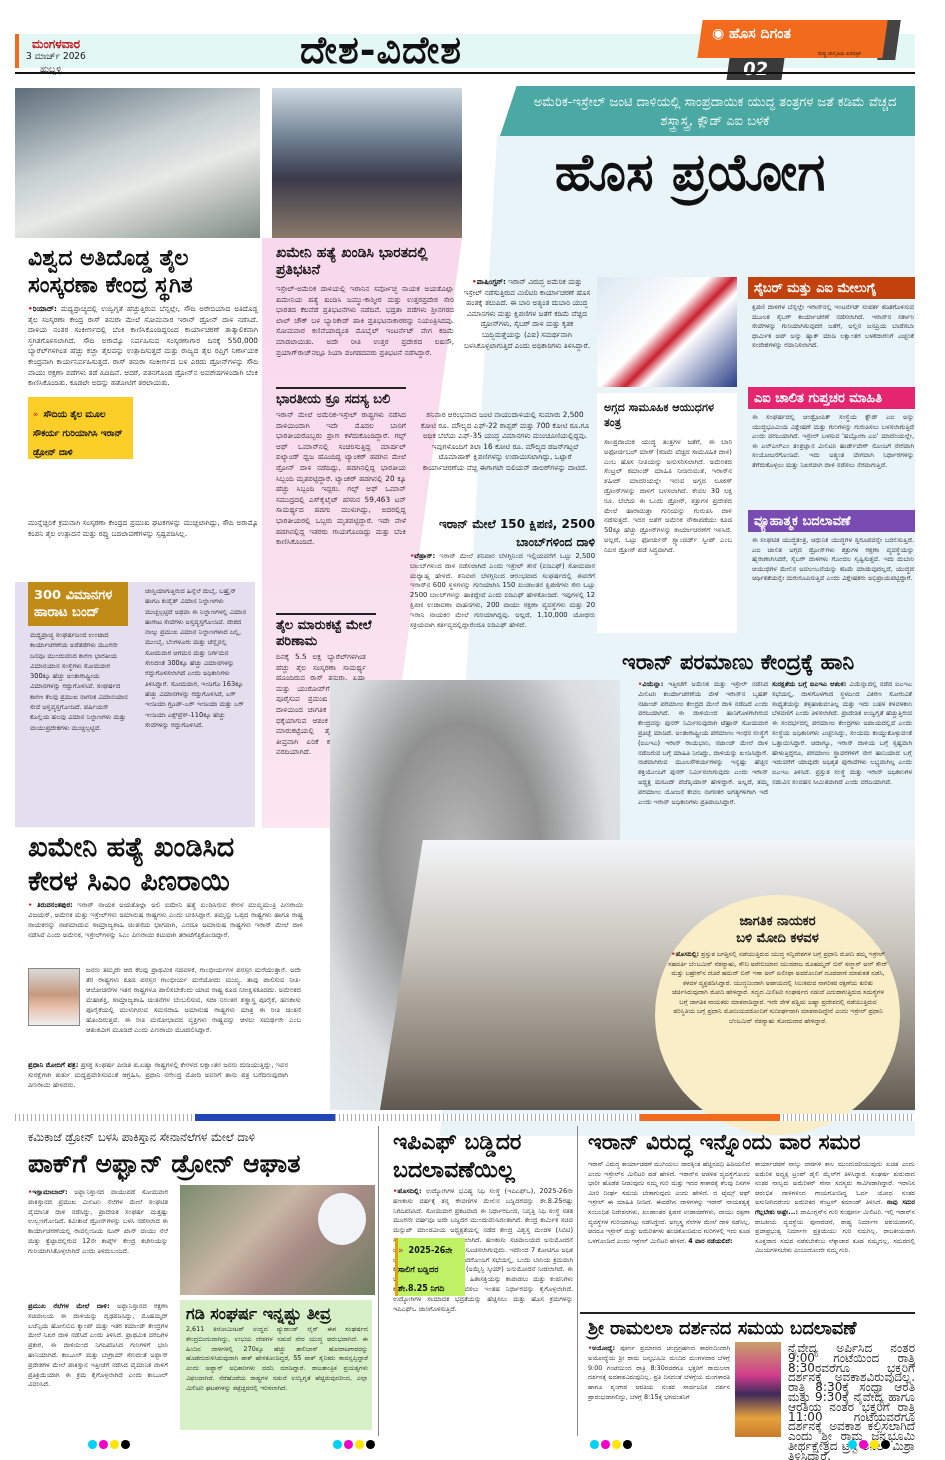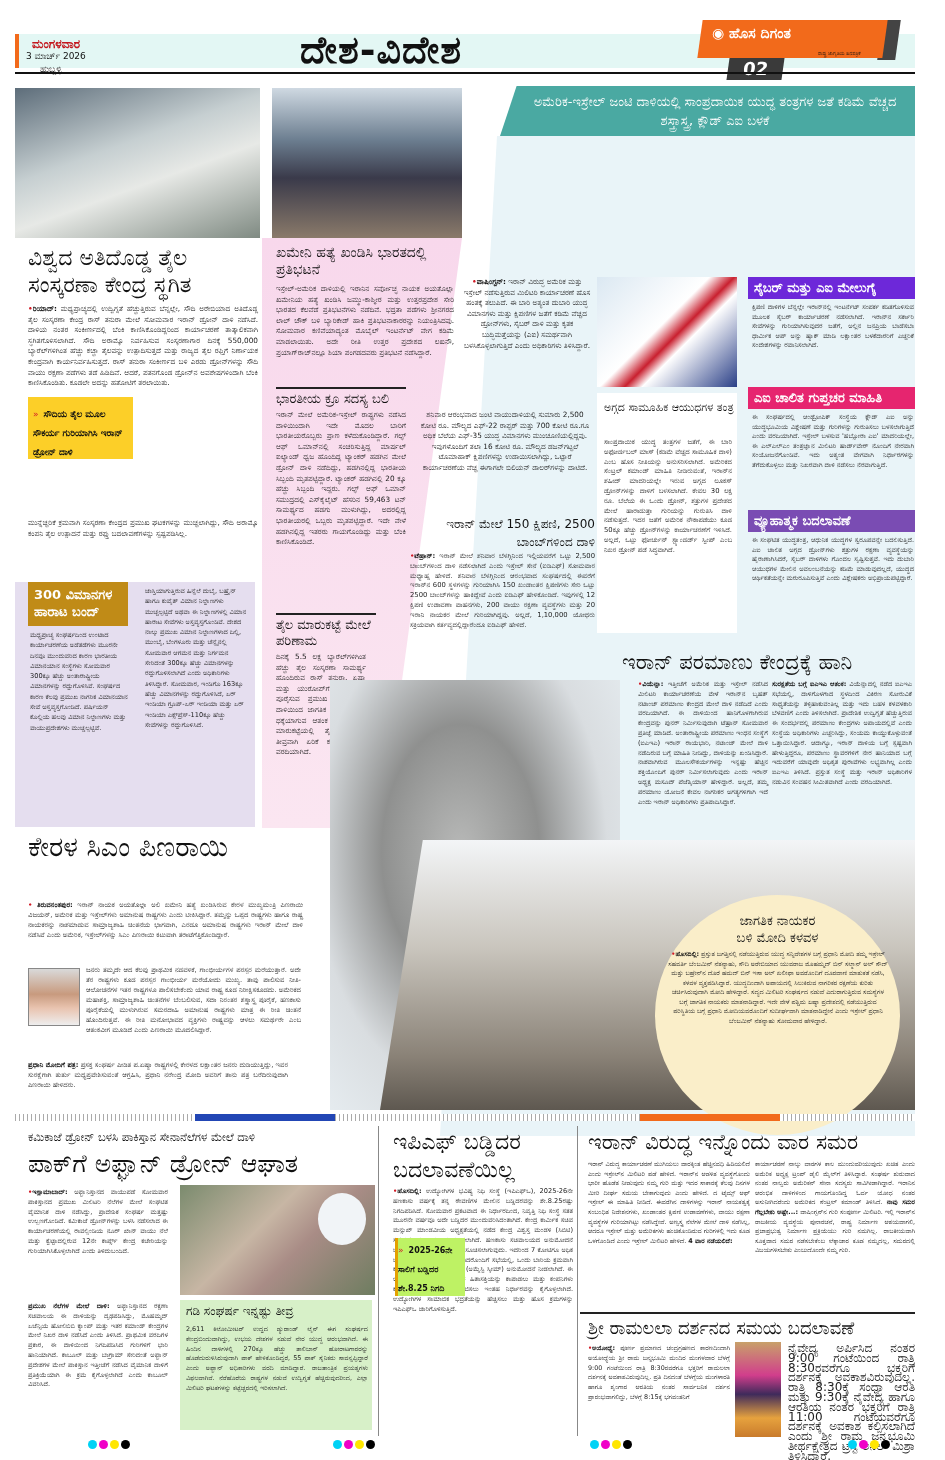--- a/index.html
+++ b/index.html
@@ -16,21 +16,21 @@
 .logo-text{left:712px;top:25px;font-size:14px;font-weight:700;color:#fff}
 .logo-sub{left:818px;top:50px;font-size:5px;color:#111}
 .pgnum{left:728px;top:58px;width:55px;height:22px;background:#3a3a3a;color:#fff;font-size:18px;font-weight:bold;text-align:center;line-height:22px;transform:skewX(-8deg)}
 .logo-shadow{left:880px;top:20px;width:18px;height:40px;background:#444;transform:skewX(-8deg)}
 .img-refinery{left:15px;top:88px;width:245px;height:150px;background:linear-gradient(160deg,#5d6d7a 0%,#c6cfd1 40%,#e7e9e6 60%,#7f8a82 100%)}
 .img-protest{left:272px;top:88px;width:190px;height:150px;background:linear-gradient(180deg,#cfd9e2 0%,#6b7d8f 35%,#3a3a4a 60%,#8a7a6a 100%)}
 .teal-banner{left:500px;top:86px;width:415px;height:50px;background:#4aa9a2;clip-path:polygon(4% 0,100% 0,100% 100%,0 100%)}
 .teal-text{left:520px;top:92px;width:390px;font-size:13px;color:#fff;text-align:center;line-height:19px}
 .lightblue{left:440px;top:136px;width:475px;height:1000px;background:#e9f4f8;clip-path:polygon(12% 0,100% 0,100% 100%,0 100%)}
 .big-head{left:470px;top:142px;width:440px;font-size:52px;font-weight:900;text-align:center;line-height:60px}
-.h-left{font-weight:400;line-height:1.15}
+.h-left{font-weight:700;line-height:1.15}
 .body{font-size:7.3px;line-height:10.6px;text-align:justify;color:#222}
 .body b{color:#111}
 .dot{color:#d21d28;font-weight:bold}
 .pinkzone{left:262px;top:238px;width:200px;height:590px;background:linear-gradient(180deg,#f8d8ec 0%,#fbe6f1 100%);clip-path:polygon(0 0,100% 0,60% 100%,0 100%)}
 .pink-rule{height:2px;background:#222}
 .yellowbox{background:#fccf28}
 .purplebox{left:15px;top:582px;width:240px;height:245px;background:#e5deef}
 .goldhead{left:28px;top:582px;width:100px;height:44px;background:#c08b17;color:#fff;font-size:13px;font-weight:900;padding:4px 6px;line-height:17px}
 .flag{left:597px;top:277px;width:140px;height:110px;background:linear-gradient(135deg,#dbe8f2 0%,#fff 45%,#c9202f 55%,#fff 62%,#2a3f87 100%)}
 .whitebox{left:597px;top:393px;width:140px;height:240px;background:#fff}
@@ -66,20 +66,21 @@
 <div class="abs pgnum">02</div>
 <div class="abs hdr-rule"></div>
 
 <div class="abs img-refinery"></div>
 <div class="abs img-protest"></div>
 
 <div class="abs lightblue"></div>
 <div class="abs teal-banner"></div>
 <div class="abs teal-text">ಅಮೆರಿಕ-ಇಸ್ರೇಲ್ ಜಂಟಿ ದಾಳಿಯಲ್ಲಿ ಸಾಂಪ್ರದಾಯಿಕ ಯುದ್ಧ ತಂತ್ರಗಳ ಜತೆ ಕಡಿಮೆ ವೆಚ್ಚದ ಶಸ್ತ್ರಾಸ್ತ್ರ, ಕ್ಲೌಡ್ ಎಐ ಬಳಕೆ</div>
 <div class="abs big-head">
+  <div>ಹೊಸ ಪ್ರಯೋಗ</div>
 </div>
 
 <div class="abs pinkzone"></div>
 
 <div class="abs h-left" style="left:28px;top:244px;width:235px;font-size:22px;line-height:27px">ವಿಶ್ವದ ಅತಿದೊಡ್ಡ ತೈಲ ಸಂಸ್ಕರಣಾ ಕೇಂದ್ರ ಸ್ಥಗಿತ</div>
 <div class="abs body" style="left:28px;top:304px;width:230px"><span class="dot">•</span><b>ರಿಯಾದ್:</b> <span>ಮಧ್ಯಪ್ರಾಚ್ಯದಲ್ಲಿ ಉದ್ವಿಗ್ನತೆ ಹೆಚ್ಚುತ್ತಿರುವ ಬೆನ್ನಲ್ಲೇ, ಸೌದಿ ಅರೇಬಿಯಾದ ಅತಿದೊಡ್ಡ ತೈಲ ಸಂಸ್ಕರಣಾ ಕೇಂದ್ರ ರಾಸ್ ತನುರಾ ಮೇಲೆ ಸೋಮವಾರ ಇರಾನ್ ಡ್ರೋನ್ ದಾಳಿ ನಡೆಸಿದೆ. ದಾಳಿಯ ನಂತರ ಸಂಕೀರ್ಣದಲ್ಲಿ ಬೆಂಕಿ ಕಾಣಿಸಿಕೊಂಡಿದ್ದರಿಂದ ಕಾರ್ಯಾಚರಣೆ ತಾತ್ಕಾಲಿಕವಾಗಿ ಸ್ಥಗಿತಗೊಳಿಸಲಾಗಿದೆ. ಸೌದಿ ಅರಾಮ್ಕೊ ನಿರ್ವಹಿಸುವ ಸಂಸ್ಕರಣಾಗಾರ ದಿನಕ್ಕೆ 550,000 ಬ್ಯಾರೆಲ್‌ಗಳಿಗಿಂತ ಹೆಚ್ಚು ಕಚ್ಚಾ ತೈಲವನ್ನು ಉತ್ಪಾದಿಸುತ್ತದೆ ಮತ್ತು ರಾಜ್ಯದ ತೈಲ ರಫ್ತಿಗೆ ನಿರ್ಣಾಯಕ ಕೇಂದ್ರವಾಗಿ ಕಾರ್ಯನಿರ್ವಹಿಸುತ್ತದೆ. ರಾಸ್ ತನುರಾ ಸಂಕೀರ್ಣದ ಬಳಿ ಎರಡು ಡ್ರೋನ್‌ಗಳನ್ನು ಸೌದಿ ವಾಯು ರಕ್ಷಣಾ ಪಡೆಗಳು ತಡೆ ಹಿಡಿದಿವೆ. ಆದರೆ, ಪತನಗೊಂಡ ಡ್ರೋನ್‌ನ ಅವಶೇಷಗಳಿಂದಾಗಿ ಬೆಂಕಿ ಕಾಣಿಸಿಕೊಂಡಿತು. ಕೂಡಲೇ ಅದನ್ನು ಹತೋಟಿಗೆ ತರಲಾಯಿತು.</span></div>
 <div class="abs yellowbox" style="left:28px;top:397px;width:105px;height:62px;padding:5px"><span style="color:#d21d28;font-size:9px">»</span> <span style="font-size:9px;font-weight:bold;line-height:14px">ಸೌದಿಯ ತೈಲ ಮೂಲ ಸೌಕರ್ಯ ಗುರಿಯಾಗಿಸಿ ಇರಾನ್ ಡ್ರೋನ್ ದಾಳಿ</span></div>
 <div class="abs body" style="left:28px;top:518px;width:230px">ಮುನ್ನೆಚ್ಚರಿಕೆ ಕ್ರಮವಾಗಿ ಸಂಸ್ಕರಣಾ ಕೇಂದ್ರದ ಪ್ರಮುಖ ಘಟಕಗಳನ್ನು ಮುಚ್ಚಲಾಗಿದ್ದು, ಸೌದಿ ಅರಾಮ್ಕೊ ಕಂಪನಿ ತೈಲ ಉತ್ಪಾದನೆ ಮತ್ತು ರಫ್ತು ಬದಲಾವಣೆಗಳನ್ನು ಸ್ಪಷ್ಟಪಡಿಸಿಲ್ಲ.</div>
 
 <div class="abs h-left" style="left:276px;top:244px;width:175px;font-size:14px;line-height:17px">ಖಮೇನಿ ಹತ್ಯೆ ಖಂಡಿಸಿ ಭಾರತದಲ್ಲಿ ಪ್ರತಿಭಟನೆ</div>
@@ -92,21 +93,21 @@
 <div class="abs body" style="left:276px;top:652px;width:90px">ದಿನಕ್ಕೆ 5.5 ಲಕ್ಷ ಬ್ಯಾರೆಲ್‌ಗಳಿಗಿಂತ ಹೆಚ್ಚು ತೈಲ ಸಂಸ್ಕರಣಾ ಸಾಮರ್ಥ್ಯ ಹೊಂದಿರುವ ರಾಸ್ ತನುರಾ, ಏಷ್ಯಾ ಮತ್ತು ಯುರೋಪ್‌ಗೆ ಕಚ್ಚಾ ತೈಲ ಪೂರೈಸುವ ಪ್ರಮುಖ ಕೇಂದ್ರ. ಈ ದಾಳಿಯಿಂದ ಜಾಗತಿಕ ತೈಲ ಪೂರೈಕೆಗೆ ಧಕ್ಕೆಯಾಗುವ ಆತಂಕ ಎದುರಾಗಿದ್ದು, ಮಾರುಕಟ್ಟೆಯಲ್ಲಿ ತೈಲ ಬೆಲೆಗಳು ತೀವ್ರವಾಗಿ ಏರಿಕೆ ಕಂಡಿವೆ ಎಂದು ವರದಿಯಾಗಿದೆ.</div>
 
 <div class="abs body" style="left:462px;top:277px;width:130px;text-align:center"><span class="dot">•</span><b>ವಾಷಿಂಗ್ಟನ್:</b> <span>ಇರಾನ್ ವಿರುದ್ಧ ಅಮೆರಿಕ ಮತ್ತು ಇಸ್ರೇಲ್ ನಡೆಸುತ್ತಿರುವ ಮಿಲಿಟರಿ ಕಾರ್ಯಾಚರಣೆ ಹೊಸ ಹಂತಕ್ಕೆ ತಲುಪಿದೆ. ಈ ಬಾರಿ ಅತ್ಯಂತ ದುಬಾರಿ ಯುದ್ಧ ವಿಮಾನಗಳು ಮತ್ತು ಕ್ಷಿಪಣಿಗಳ ಜತೆಗೆ ಕಡಿಮೆ ವೆಚ್ಚದ ಡ್ರೋನ್‌ಗಳು, ಸೈಬರ್ ದಾಳಿ ಮತ್ತು ಕೃತಕ ಬುದ್ಧಿಮತ್ತೆಯನ್ನು (ಎಐ) ಸಮರ್ಥವಾಗಿ ಬಳಸಿಕೊಳ್ಳಲಾಗುತ್ತಿದೆ ಎಂದು ಅಧಿಕಾರಿಗಳು ತಿಳಿಸಿದ್ದಾರೆ.</span></div>
 <div class="abs body" style="left:420px;top:410px;width:170px;text-align:center">ಶನಿವಾರ ಆರಂಭವಾದ ಜಂಟಿ ವಾಯುದಾಳಿಯಲ್ಲಿ ಸುಮಾರು 2,500 ಕೋಟಿ ರೂ. ಮೌಲ್ಯದ ಎಫ್-22 ರಾಪ್ಟರ್ ಮತ್ತು 700 ಕೋಟಿ ರೂ.ಗೂ ಅಧಿಕ ಬೆಲೆಯ ಎಫ್-35 ಯುದ್ಧ ವಿಮಾನಗಳು ಮುಂಚೂಣಿಯಲ್ಲಿದ್ದವು. ಇವುಗಳೊಂದಿಗೆ ತಲಾ 16 ಕೋಟಿ ರೂ. ಮೌಲ್ಯದ ಡಜನ್‌ಗಟ್ಟಲೆ ಟೊಮಾಹಾಕ್ ಕ್ಷಿಪಣಿಗಳನ್ನು ಉಡಾಯಿಸಲಾಗಿದ್ದು, ಒಟ್ಟಾರೆ ಕಾರ್ಯಾಚರಣೆಯ ವೆಚ್ಚ ಈಗಾಗಲೇ ಬಿಲಿಯನ್ ಡಾಲರ್‌ಗಳನ್ನು ದಾಟಿದೆ.</div>
 
 <div class="abs flag"></div>
 <div class="abs whitebox"></div>
 <div class="abs h-left" style="left:604px;top:400px;width:130px;font-size:11px;line-height:15px">ಅಗ್ಗದ ಸಾಮೂಹಿಕ ಆಯುಧಗಳ ತಂತ್ರ</div>
 <div class="abs body" style="left:604px;top:438px;width:128px;font-size:6.8px;line-height:9.8px">ಸಾಂಪ್ರದಾಯಿಕ ಯುದ್ಧ ತಂತ್ರಗಳ ಜತೆಗೆ, ಈ ಬಾರಿ ಅಫೋರ್ಡಬಲ್ ಮಾಸ್ (ಕಡಿಮೆ ವೆಚ್ಚದ ಸಾಮೂಹಿಕ ದಾಳಿ) ಎಂಬ ಹೊಸ ನೀತಿಯನ್ನು ಅನುಸರಿಸಲಾಗಿದೆ. ಅಮೆರಿಕದ ಸೆಂಟ್ರಲ್ ಕಮಾಂಡ್ ಮಾಹಿತಿ ನೀಡಿರುವಂತೆ, ಇರಾನ್‌ನ ಶಹೀದ್ ಮಾದರಿಯಲ್ಲೇ ಇರುವ ಅಗ್ಗದ ಲೂಕಸ್ ಡ್ರೋನ್‌ಗಳನ್ನು ದಾಳಿಗೆ ಬಳಸಲಾಗಿದೆ. ಕೇವಲ 30 ಲಕ್ಷ ರೂ. ಬೆಲೆಯ ಈ ಒಂದು ಡ್ರೋನ್, ಶತ್ರುಗಳ ಪ್ರದೇಶದ ಮೇಲೆ ಹಾರಾಡುತ್ತಾ ಗುರಿಯನ್ನು ಗುರುತಿಸಿ ದಾಳಿ ನಡೆಸುತ್ತದೆ. ಇದರ ಜತೆಗೆ ಅಮೆರಿಕ ನೌಕಾಪಡೆಯು ಕೂಡ 50ಕ್ಕೂ ಹೆಚ್ಚು ಡ್ರೋನ್‌ಗಳನ್ನು ಕಾರ್ಯಾಚರಣೆಗೆ ಇಳಿಸಿದೆ. ಅಲ್ಲದೆ, ಒಟ್ಟು ಫೋರ್ಚುನ್ ಸ್ಟ್ಯಾಂಡರ್ಡ್ ಸ್ವೀಪ್ ಎಂಬ ನಿಖರ ಡ್ರೋನ್ ಪಡೆ ಸಿದ್ಧವಾಗಿದೆ.</div>
 
-<div class="abs sec-head" style="left:748px;top:277px;width:167px;background:#6d28d9">ಸೈಬರ್ ಮತ್ತು ಎಐ ಮೇಲುಗೈ</div>
+<div class="abs sec-head" style="left:748px;top:277px;width:167px;background:#c2410c">ಸೈಬರ್ ಮತ್ತು ಎಐ ಮೇಲುಗೈ</div>
 <div class="abs body" style="left:752px;top:303px;width:162px;font-size:6.6px;line-height:9.5px">ಕ್ಷಿಪಣಿ ದಾಳಿಗಳ ಬೆನ್ನಲ್ಲೇ ಇರಾನ್‌ನಲ್ಲಿ ಇಂಟರ್ನೆಟ್ ಸಂಪರ್ಕ ಕಡಿತಗೊಳಿಸುವ ಮೂಲಕ ಸೈಬರ್ ಕಾರ್ಯಾಚರಣೆ ನಡೆಸಲಾಗಿದೆ. ಇರಾನ್‌ನ ಸರ್ಕಾರಿ ಸೇವೆಗಳನ್ನು ಗುರಿಯಾಗಿಸುವುದರ ಜತೆಗೆ, ಅಲ್ಲಿನ ಜನಪ್ರಿಯ ಬಾಡೆಸಬಾ ಧಾರ್ಮಿಕ ಆಪ್ ಅನ್ನು ಹ್ಯಾಕ್ ಮಾಡಿ ಲಕ್ಷಾಂತರ ಬಳಕೆದಾರರಿಗೆ ಎಚ್ಚರಿಕೆ ಸಂದೇಶಗಳನ್ನು ರವಾನಿಸಲಾಗಿದೆ.</div>
 <div class="abs sec-head" style="left:748px;top:387px;width:167px;background:#e6256f">ಎಐ ಚಾಲಿತ ಗುಪ್ತಚರ ಮಾಹಿತಿ</div>
 <div class="abs body" style="left:752px;top:413px;width:162px;font-size:6.6px;line-height:9.5px">ಈ ಸಂಘರ್ಷದಲ್ಲಿ ಆಂಥ್ರೋಪಿಕ್ ಸಂಸ್ಥೆಯ ಕ್ಲೌಡ್ ಎಐ ಅನ್ನು ಯುದ್ಧಭೂಮಿಯ ವಿಶ್ಲೇಷಣೆ ಮತ್ತು ಗುರಿಗಳನ್ನು ಗುರುತಿಸಲು ಬಳಸಲಾಗುತ್ತಿದೆ ಎಂದು ವರದಿಯಾಗಿದೆ. ಇಸ್ರೇಲ್ ಬಳಸುವ 'ಹಬ್ಸೋರಾ ಎಐ' ಮಾದರಿಯಲ್ಲೇ, ಈ ಎಲ್‌ಎಲ್‌ಎಂ ತಂತ್ರಜ್ಞಾನ ಮಿಲಿಟರಿ ಹಾರ್ಡ್‌ವೇರ್ ನೊಂದಿಗೆ ನೇರವಾಗಿ ಸಂಯೋಜನೆಗೊಂಡಿವೆ. ಇದು ಅತ್ಯಂತ ವೇಗವಾಗಿ ನಿರ್ಧಾರಗಳನ್ನು ತೆಗೆದುಕೊಳ್ಳಲು ಮತ್ತು ನಿಖರವಾಗಿ ದಾಳಿ ನಡೆಸಲು ನೆರವಾಗುತ್ತಿದೆ.</div>
 <div class="abs sec-head" style="left:748px;top:510px;width:167px;background:#7a4cb3">ವ್ಯೂಹಾತ್ಮಕ ಬದಲಾವಣೆ</div>
 <div class="abs body" style="left:752px;top:536px;width:162px;font-size:6.6px;line-height:9.5px">ಈ ಸಂಘಟಿತ ಯುದ್ಧತಂತ್ರ, ಆಧುನಿಕ ಯುದ್ಧಗಳ ಸ್ವರೂಪವನ್ನೇ ಬದಲಿಸುತ್ತಿದೆ. ಎಐ ಚಾಲಿತ ಅಗ್ಗದ ಡ್ರೋನ್‌ಗಳು ಶತ್ರುಗಳ ರಕ್ಷಣಾ ವ್ಯವಸ್ಥೆಯನ್ನು ಹೈರಾಣಾಗಿಸಿದರೆ, ಸೈಬರ್ ದಾಳಿಗಳು ಗೊಂದಲ ಸೃಷ್ಟಿಸುತ್ತವೆ. ಇದು ದುಬಾರಿ ಆಯುಧಗಳ ಮೇಲಿನ ಅವಲಂಬನೆಯನ್ನು ಕಡಿಮೆ ಮಾಡುವುದಲ್ಲದೆ, ಯುದ್ಧದ ಆರ್ಥಿಕತೆಯನ್ನೇ ಮರುರೂಪಿಸುತ್ತಿವೆ ಎಂದು ವಿಶ್ಲೇಷಕರು ಅಭಿಪ್ರಾಯಪಟ್ಟಿದ್ದಾರೆ.</div>
 
 <div class="abs h-left" style="left:420px;top:515px;width:175px;font-size:12px;line-height:18px;text-align:right">ಇರಾನ್ ಮೇಲೆ 150 ಕ್ಷಿಪಣಿ, 2500 ಬಾಂಬ್‌ಗಳಿಂದ ದಾಳಿ</div>
 <div class="abs body" style="left:410px;top:552px;width:185px;font-size:6.8px;line-height:9.8px"><span class="dot">•</span><b>ಟೆಹ್ರಾನ್:</b> <span>ಇರಾನ್ ಮೇಲೆ ಶನಿವಾರ ಬೆಳಗ್ಗಿನಿಂದ ಇಲ್ಲಿಯವರೆಗೆ ಒಟ್ಟು 2,500 ಬಾಂಬ್‌ಗಳಿಂದ ದಾಳಿ ನಡೆಸಲಾಗಿದೆ ಎಂದು ಇಸ್ರೇಲ್ ಸೇನೆ (ಐಡಿಎಫ್) ಸೋಮವಾರ ಮಧ್ಯಾಹ್ನ ಹೇಳಿದೆ. ಶನಿವಾರ ಬೆಳಗ್ಗಿನಿಂದ ಆರಂಭವಾದ ಸಂಘರ್ಷದಲ್ಲಿ ಈವರೆಗೆ ಇರಾನ್‌ನ 600 ಸ್ಥಳಗಳನ್ನು ಗುರಿಯಾಗಿಸಿ 150 ಖಂಡಾಂತರ ಕ್ಷಿಪಣಿಗಳು ಸೇರಿ ಒಟ್ಟು 2500 ಬಾಂಬ್‌ಗಳನ್ನು ಹಾಕಿದ್ದೇವೆ ಎಂದು ಐಡಿಎಫ್ ಹೇಳಿಕೊಂಡಿದೆ. ಇವುಗಳಲ್ಲಿ 12 ಕ್ಷಿಪಣಿ ಉಡಾವಣಾ ವಾಹನಗಳು, 200 ವಾಯು ರಕ್ಷಣಾ ವ್ಯವಸ್ಥೆಗಳು ಮತ್ತು 20 ಇರಾನಿ ನಾಯಕರ ಮೇಲೆ ಗುರಿಯಾಗಿದ್ದವು. ಅಲ್ಲದೆ, 1,10,000 ಯೋಧರು ಸಕ್ರಿಯವಾಗಿ ಕರ್ತವ್ಯದಲ್ಲಿದ್ದಾರೆಂದೂ ಐಡಿಎಫ್ ಹೇಳಿದೆ.</span></div>
 
 <div class="abs purplebox"></div>
@@ -115,20 +116,21 @@
 <div class="abs body" style="left:145px;top:586px;width:105px;font-size:6.6px;line-height:10.3px;text-align:left">ಜಾಸ್ತಿಯಾಗುತ್ತಿರುವ ಹಿನ್ನೆಲೆ ದುಬೈ, ಬಹ್ರೈನ್ ಹಾಗೂ ಕುವೈತ್ ವಿಮಾನ ನಿಲ್ದಾಣಗಳು ಮುಚ್ಚಲ್ಪಟ್ಟಿದೆ ಅಥವಾ ಈ ನಿಲ್ದಾಣಗಳಲ್ಲಿ ವಿಮಾನ ಹಾರಾಟ ಸೇವೆಗಳು ಅಸ್ತವ್ಯಸ್ತಗೊಂಡಿವೆ. ದೇಶದ ನಾಲ್ಕು ಪ್ರಮುಖ ವಿಮಾನ ನಿಲ್ದಾಣಗಳಾದ ದಿಲ್ಲಿ, ಮುಂಬೈ, ಬೆಂಗಳೂರು ಮತ್ತು ಚೆನ್ನೈನಲ್ಲಿ ಸೋಮವಾರ ಆಗಮನ ಮತ್ತು ನಿರ್ಗಮನ ಸೇರಿದಂತೆ 300ಕ್ಕೂ ಹೆಚ್ಚು ವಿಮಾನಗಳನ್ನು ರದ್ದುಗೊಳಿಸಲಾಗಿದೆ ಎಂದು ಅಧಿಕಾರಿಗಳು ತಿಳಿಸಿದ್ದಾರೆ. ಸೋಮವಾರ, ಇಂಡಿಗೊ 163ಕ್ಕೂ ಹೆಚ್ಚು ವಿಮಾನಗಳನ್ನು ರದ್ದುಗೊಳಿಸಿದೆ, ಏರ್ ಇಂಡಿಯಾ ಗ್ರೂಪ್-ಏರ್ ಇಂಡಿಯಾ ಮತ್ತು ಏರ್ ಇಂಡಿಯಾ ಎಕ್ಸ್‌ಪ್ರೆಸ್-110ಕ್ಕೂ ಹೆಚ್ಚು ಸೇವೆಗಳನ್ನು ರದ್ದುಗೊಳಿಸಿದೆ.</div>
 
 <div class="abs smoke"></div>
 <div class="abs buildings"></div>
 
 <div class="abs h-left" style="left:622px;top:650px;width:295px;font-size:21px">ಇರಾನ್ ಪರಮಾಣು ಕೇಂದ್ರಕ್ಕೆ ಹಾನಿ</div>
 <div class="abs body" style="left:638px;top:680px;width:130px;font-size:6.6px;line-height:9.8px"><span class="dot">•</span><b>ವಿಯೆನ್ನಾ:</b> <span>ಇತ್ತೀಚೆಗೆ ಅಮೆರಿಕ ಮತ್ತು ಇಸ್ರೇಲ್ ನಡೆಸಿದ ಮಿಲಿಟರಿ ಕಾರ್ಯಾಚರಣೆಯ ವೇಳೆ ಇರಾನ್‌ನ ಬೃಹತ್ ನಟಾಂಜ್ ಪರಮಾಣು ಕೇಂದ್ರದ ಮೇಲೆ ದಾಳಿ ನಡೆದಿದೆ ಎಂದು ವರದಿಯಾಗಿದೆ. ಈ ದಾಳಿಯಿಂದ ಹಾನಿಗೊಳಗಾಗಿರುವ ಕೇಂದ್ರವನ್ನು ಪುನರ್ ನಿರ್ಮಿಸುವುದಾಗಿ ಟೆಹ್ರಾನ್ ಸೋಮವಾರ ಪ್ರತಿಜ್ಞೆ ಮಾಡಿದೆ. ಅಂತಾರಾಷ್ಟ್ರೀಯ ಪರಮಾಣು ಇಂಧನ ಸಂಸ್ಥೆಗೆ (ಐಎಇಎ) ಇರಾನ್ ರಾಯಭಾರಿ, ನಟಾಂಜ್ ಮೇಲೆ ದಾಳಿ ನಡೆದಿರುವ ಬಗ್ಗೆ ಮಾಹಿತಿ ನೀಡಿದ್ದು, ದಾಳಿಯನ್ನು ಖಂಡಿಸಿದ್ದಾರೆ. ನಾಶವಾಗಿರುವ ಮೂಲಸೌಕರ್ಯಗಳನ್ನು ಇನ್ನಷ್ಟು ಹೆಚ್ಚಿನ ಶಕ್ತಿಯೊಂದಿಗೆ ಪುನರ್ ನಿರ್ಮಿಸಲಾಗುವುದು ಎಂದು ಇರಾನ್ ಅಧ್ಯಕ್ಷ ಮಸೂದ್ ಪೆಜೆಶ್ಕಿಯಾನ್ ಹೇಳಿದ್ದಾರೆ. ಅಲ್ಲದೆ, ತಮ್ಮ ಪರಮಾಣು ಯೋಜನೆ ಕೇವಲ ನಾಗರಿಕರ ಅಗತ್ಯಗಳಿಗಾಗಿ ಇದೆ ಎಂದು ಇರಾನ್ ಅಧಿಕಾರಿಗಳು ಪ್ರತಿಪಾದಿಸಿದ್ದಾರೆ.</span></div>
 <div class="abs body" style="left:772px;top:680px;width:140px;font-size:6.6px;line-height:9.8px"><b>ಸುರಕ್ಷತೆಯ ಬಗ್ಗೆ ಐಎಇಎ ಆತಂಕ:</b> <span>ವಿಯೆನ್ನಾದಲ್ಲಿ ನಡೆದ ಐಎಇಎ ಸಭೆಯಲ್ಲಿ, ದಾಳಿಗೊಳಗಾದ ಸ್ಥಳದಿಂದ ವಿಕಿರಣ ಸೋರುವಿಕೆ ಸಾಧ್ಯತೆಯನ್ನು ತಳ್ಳಿಹಾಕುವಂತಿಲ್ಲ ಮತ್ತು ಇದು ಬಹಳ ಕಳವಳಕಾರಿ ಬೆಳವಣಿಗೆ ಎಂದು ತಿಳಿಸಲಾಗಿದೆ. ಪ್ರಾದೇಶಿಕ ಉದ್ವಿಗ್ನತೆ ಹೆಚ್ಚುತ್ತಿರುವ ಈ ಸಂದರ್ಭದಲ್ಲಿ ಪರಮಾಣು ಕೇಂದ್ರಗಳು ಅಪಾಯದಲ್ಲಿವೆ ಎಂದು ಸಂಸ್ಥೆಯ ಅಧಿಕಾರಿಗಳು ಎಚ್ಚರಿಸಿದ್ದು, ಸಂಯಮ ಕಾಯ್ದುಕೊಳ್ಳುವಂತೆ ಒತ್ತಾಯಿಸಿದ್ದಾರೆ. ಆದಾಗ್ಯೂ, ಇರಾನ್ ದಾಳಿಯ ಬಗ್ಗೆ ಸ್ಪಷ್ಟವಾಗಿ ಹೇಳುತ್ತಿದ್ದರೂ, ಪರಮಾಣು ಸ್ಥಾವರಗಳಿಗೆ ನೇರ ಹಾನಿಯಾದ ಬಗ್ಗೆ ಇದುವರೆಗೆ ಯಾವುದೇ ಅಧಿಕೃತ ಪುರಾವೆಗಳು ಲಭ್ಯವಾಗಿಲ್ಲ ಎಂದು ಐಎಇಎ ತಿಳಿಸಿದೆ. ಪ್ರಸ್ತುತ ಸಂಸ್ಥೆ ಮತ್ತು ಇರಾನ್ ಅಧಿಕಾರಿಗಳ ನಡುವಿನ ಸಂವಹನ ಸೀಮಿತವಾಗಿದೆ ಎಂದು ವರದಿಯಾಗಿದೆ.</span></div>
 
 <div class="abs h-left" style="left:28px;top:830px;width:300px;font-size:27px;line-height:34px">
+  <div>ಖಮೇನಿ ಹತ್ಯೆ ಖಂಡಿಸಿದ</div>
   <div>ಕೇರಳ ಸಿಎಂ ಪಿಣರಾಯಿ</div>
 </div>
 <div class="abs body" style="left:28px;top:900px;width:275px;font-size:6.8px;line-height:10px"><span class="dot">•</span> <b>ತಿರುವನಂತಪುರ:</b> <span>ಇರಾನ್ ನಾಯಕ ಅಯತೊಲ್ಲಾ ಅಲಿ ಖಮೇನಿ ಹತ್ಯೆ ಖಂಡಿಸಿರುವ ಕೇರಳ ಮುಖ್ಯಮಂತ್ರಿ ಪಿಣರಾಯಿ ವಿಜಯನ್, ಅಮೆರಿಕ ಮತ್ತು ಇಸ್ರೇಲ್‌ಗಳು ಅಮಾನುಷ ರಾಷ್ಟ್ರಗಳು ಎಂದು ಟೀಕಿಸಿದ್ದಾರೆ. ತಮ್ಮನ್ನು ಒಪ್ಪದ ರಾಷ್ಟ್ರಗಳು ಹಾಗೂ ರಾಷ್ಟ್ರ ನಾಯಕರನ್ನು ನಾಶಮಾಡುವ ಸಾಮ್ರಾಜ್ಯಶಾಹಿ ಚಿಂತನೆಯ ಭಾಗವಾಗಿ, ಎರಡೂ ಅಮಾನುಷ ರಾಷ್ಟ್ರಗಳು ಇರಾನ್ ಮೇಲೆ ದಾಳಿ ನಡೆಸಿವೆ ಎಂದು ಅಮೆರಿಕ, ಇಸ್ರೇಲ್‌ಗಳನ್ನು ಸಿಎಂ ಪಿಣರಾಯಿ ಕಟುವಾಗಿ ತರಾಟೆಗೆತ್ತಿಕೊಂಡಿದ್ದಾರೆ.</span></div>
 <div class="abs pinarayi"></div>
 <div class="abs body" style="left:86px;top:965px;width:215px;font-size:6.8px;line-height:10px">ಜನರು ತಮ್ಮದೇ ಆದ ಕೆಲವು ಪ್ರಾಥಮಿಕ ನಡವಳಿಕೆ, ಗಾಂಭೀರ್ಯಗಳ ಪರಸ್ಪರ ಮರೆಯುತ್ತಾರೆ. ಅದೇ ತೆರ ರಾಷ್ಟ್ರಗಳು ಕೂಡ ಪರಸ್ಪರ ಗಾಂಭೀರ್ಯ ಮರೆಯೋದು ಮುಖ್ಯ. ತಾವು ಪಾಲಿಸುವ ನೀತಿ-ಆಲೋಚನೆಗಳ ಇತರ ರಾಷ್ಟ್ರಗಳೂ ಪಾಲಿಸಬೇಕೆಂದು ಯಾವ ರಾಷ್ಟ್ರ ಕೂಡ ನಿರೀಕ್ಷಿಸಕೂಡದು. ಅಮೆರಿಕದ ಮಹಾಶಕ್ತಿ, ಸಾಮ್ರಾಜ್ಯಶಾಹಿ ಚಿಂತನೆಗಳ ಬೆಂಬಲಿಸುವ, ಸದಾ ನಿರಂತರ ಶಸ್ತ್ರಾಸ್ತ್ರ ಪೂರೈಕೆ, ಹಣಕಾಸು ಪೂರೈಕೆಯಲ್ಲಿ ಮುಳುಗಿರುವ ಸಮರದಾಹಿ ಅಮಾನುಷ ರಾಷ್ಟ್ರಗಳು ಮಾತ್ರ ಈ ರೀತಿ ಚಿಂತನೆ ಹೊಂದಿರುತ್ತವೆ. ಈ ರೀತಿ ಮನೋಭಾವದ ವ್ಯಕ್ತಿಗಳು ರಾಷ್ಟ್ರವನ್ನು ಆಳಲು ಸಮರ್ಥರೇ ಎಂಬ ಆತಂಕವೀಗ ಮೂಡಿದೆ ಎಂದು ಪಿಣರಾಯಿ ಮೂದಲಿಸಿದ್ದಾರೆ.</div>
 <div class="abs body" style="left:28px;top:1060px;width:260px;font-size:6.8px;line-height:10px"><b>ಪ್ರಧಾನಿ ಮೋದಿಗೆ ಪತ್ರ:</b> <span>ಪ್ರಸಕ್ತ ಸಂಘರ್ಷ ಪೀಡಿತ ಪ.ಏಷ್ಯಾ ರಾಷ್ಟ್ರಗಳಲ್ಲಿ ಕೇರಳದ ಲಕ್ಷಾಂತರ ಜನರು ದುಡಿಯುತ್ತಿದ್ದು, ಇವರ ಸುರಕ್ಷೆಗಾಗಿ ತುರ್ತು ಮಧ್ಯಪ್ರವೇಶಿಸುವಂತೆ ಆಗ್ರಹಿಸಿ, ಪ್ರಧಾನಿ ನರೇಂದ್ರ ಮೋದಿ ಅವರಿಗೆ ತಾನು ಪತ್ರ ಬರೆದಿರುವುದಾಗಿ ಪಿಣರಾಯಿ ಹೇಳಿದರು.</span></div>
 
 <div class="abs circle"></div>
 <div class="abs h-left" style="left:680px;top:912px;width:195px;font-size:13px;line-height:17px;text-align:center">
   <div>ಜಾಗತಿಕ ನಾಯಕರ</div>
@@ -140,21 +142,21 @@
 <div class="abs" style="left:195px;top:1114px;width:140px;height:7px;background:#2246b5"></div>
 <div class="abs" style="left:640px;top:1114px;width:140px;height:7px;background:#f26a1b"></div>
 
 <div class="abs" style="left:28px;top:1130px;width:345px;font-size:11.5px;font-weight:normal">ಕಮಿಕಾಜೆ ಡ್ರೋನ್ ಬಳಸಿ ಪಾಕಿಸ್ತಾನ ಸೇನಾನೆಲೆಗಳ ಮೇಲೆ ದಾಳಿ</div>
 <div class="abs h-left" style="left:28px;top:1150px;width:345px;font-size:25px">ಪಾಕ್‌ಗೆ ಅಫ್ಘಾನ್ ಡ್ರೋನ್ ಆಘಾತ</div>
 <div class="abs body" style="left:28px;top:1188px;width:140px;font-size:6.6px;line-height:9.8px"><span class="dot">•</span><b>ಇಸ್ಲಾಮಾಬಾದ್:</b> <span>ಅಫ್ಘಾನಿಸ್ತಾನದ ವಾಯುಪಡೆ ಸೋಮವಾರ ಪಾಕಿಸ್ತಾನದ ಪ್ರಮುಖ ಮಿಲಿಟರಿ ನೆಲೆಗಳ ಮೇಲೆ ಸಂಘಟಿತ ವೈಮಾನಿಕ ದಾಳಿ ನಡೆಸಿದ್ದು, ಪ್ರಾದೇಶಿಕ ಸಂಘರ್ಷ ಮತ್ತಷ್ಟು ಉಲ್ಬಣಗೊಂಡಿದೆ. ಕಮಿಕಾಜೆ ಡ್ರೋನ್‌ಗಳನ್ನು ಬಳಸಿ ನಡೆಸಲಾದ ಈ ಕಾರ್ಯಾಚರಣೆಯಲ್ಲಿ ರಾವಲ್ಪಿಂಡಿಯ ನೂರ್ ಖಾನ್ ವಾಯು ನೆಲೆ ಮತ್ತು ಕ್ವೆಟ್ಟಾದಲ್ಲಿರುವ 12ನೇ ಕಾರ್ಪ್ಸ್ ಕೇಂದ್ರ ಕಚೇರಿಯನ್ನು ಗುರಿಯಾಗಿಸಿಕೊಳ್ಳಲಾಗಿದೆ ಎಂದು ತಿಳಿದುಬಂದಿದೆ.</span></div>
 <div class="abs body" style="left:28px;top:1302px;width:140px;font-size:6.6px;line-height:9.8px"><b>ಪ್ರಮುಖ ನೆಲೆಗಳ ಮೇಲೆ ದಾಳಿ:</b> <span>ಅಫ್ಘಾನಿಸ್ತಾನದ ರಕ್ಷಣಾ ಸಚಿವಾಲಯ ಈ ದಾಳಿಯನ್ನು ದೃಢಪಡಿಸಿದ್ದು, ಮೊಹಮ್ಮದ್ ಏಜೆನ್ಸಿಯ ಹೋಲಿಬಿಬಿ ಕ್ಯಾಂಪ್ ಮತ್ತು ಇತರ ಕಮಾಂಡ್ ಕೇಂದ್ರಗಳ ಮೇಲೆ ನಿಖರ ದಾಳಿ ನಡೆಸಿದೆ ಎಂದು ತಿಳಿಸಿದೆ. ಪ್ರಾಥಮಿಕ ವರದಿಗಳ ಪ್ರಕಾರ, ಈ ದಾಳಿಯಿಂದ ನಿಗದಿಪಡಿಸಿದ ಗುರಿಗಳಿಗೆ ಭಾರಿ ಹಾನಿಯಾಗಿದೆ. ಕಾಬೂಲ್ ಮತ್ತು ಬಾಗ್ರಾಮ್ ಸೇರಿದಂತೆ ಅಫ್ಘಾನ್ ಪ್ರದೇಶಗಳ ಮೇಲೆ ಪಾಕಿಸ್ತಾನ ಇತ್ತೀಚೆಗೆ ನಡೆಸಿದ ವೈಮಾನಿಕ ದಾಳಿಗೆ ಪ್ರತಿಕ್ರಿಯೆಯಾಗಿ ಈ ಕ್ರಮ ಕೈಗೊಳ್ಳಲಾಗಿದೆ ಎಂದು ಕಾಬೂಲ್ ವಿವರಿಸಿದೆ.</span></div>
 <div class="abs drone-img"></div>
 <div class="abs drone-circle"></div>
 <div class="abs greenbox"></div>
-<div class="abs h-left" style="left:186px;top:1305px;width:185px;font-size:12px">ಗಡಿ ಸಂಘರ್ಷ ಇನ್ನಷ್ಟು ತೀವ್ರ</div>
+<div class="abs h-left" style="left:186px;top:1305px;width:185px;font-size:16px">ಗಡಿ ಸಂಘರ್ಷ ಇನ್ನಷ್ಟು ತೀವ್ರ</div>
 <div class="abs body" style="left:186px;top:1325px;width:182px;font-size:6.4px;line-height:9.8px">2,611 ಕಿಲೋಮೀಟರ್ ಉದ್ದದ ಡ್ಯುರಾಂಡ್ ಲೈನ್ ಈಗ ಸಂಘರ್ಷದ ಕೇಂದ್ರಬಿಂದುವಾಗಿದ್ದು, ಉಭಯ ದೇಶಗಳ ನಡುವೆ ನೇರ ಯುದ್ಧ ಆರಂಭವಾಗಿದೆ. ಈ ಹಿಂದಿನ ದಾಳಿಗಳಲ್ಲಿ 270ಕ್ಕೂ ಹೆಚ್ಚು ತಾಲಿಬಾನ್ ಹೋರಾಟಗಾರರನ್ನು ಹೊಡೆದುರುಳಿಸಿರುವುದಾಗಿ ಪಾಕ್ ಹೇಳಿಕೊಂಡಿದ್ದರೆ, 55 ಪಾಕ್ ಸೈನಿಕರು ಸಾವನ್ನಪ್ಪಿದ್ದಾರೆ ಎಂದು ಅಫ್ಘಾನ್ ಅಧಿಕಾರಿಗಳು ವರದಿ ಮಾಡಿದ್ದಾರೆ. ರಾಜತಾಂತ್ರಿಕ ಪ್ರಯತ್ನಗಳು ವಿಫಲವಾಗಿವೆ. ನೆರೆಹೊರೆಯ ರಾಷ್ಟ್ರಗಳ ನಡುವೆ ಉದ್ವಿಗ್ನತೆ ಹೆಚ್ಚಿರುವುದರಿಂದ, ಎಲ್ಲಾ ಮಿಲಿಟರಿ ಘಟಕಗಳನ್ನು ಕಟ್ಟೆಚ್ಚರದಲ್ಲಿ ಇರಿಸಲಾಗಿದೆ.</div>
 
 <div class="abs vrule" style="left:378px;top:1126px;height:310px"></div>
 
 <div class="abs h-left" style="left:393px;top:1128px;width:180px;font-size:22px;line-height:28px">
   <div>ಇಪಿಎಫ್ ಬಡ್ಡಿದರ</div>
   <div>ಬದಲಾವಣೆಯಿಲ್ಲ</div>
 </div>
 <div class="abs body" style="left:393px;top:1187px;width:180px;font-size:6.6px;line-height:9.8px"><span class="dot">•</span><b>ಹೊಸದಿಲ್ಲಿ:</b> <span>ಉದ್ಯೋಗಿಗಳ ಭವಿಷ್ಯ ನಿಧಿ ಸಂಸ್ಥೆ (ಇಪಿಎಫ್‌ಒ), 2025-26ನೇ ಹಣಕಾಸು ವರ್ಷಕ್ಕೆ ತನ್ನ ಠೇವಣಿಗಳ ಮೇಲಿನ ಬಡ್ಡಿದರವನ್ನು ಶೇ.8.25ರಷ್ಟು ನಿಗದಿಪಡಿಸಿದೆ. ಸೋಮವಾರ ಪ್ರಕಟವಾದ ಈ ನಿರ್ಧಾರದಿಂದ, ನಿವೃತ್ತಿ ನಿಧಿ ಸಂಸ್ಥೆ ಸತತ ಮೂರನೇ ವರ್ಷವೂ ಅದೇ ಬಡ್ಡಿದರ ಮುಂದುವರಿಸಿದಂತಾಗಿದೆ. ಕೇಂದ್ರ ಕಾರ್ಮಿಕ ಸಚಿವ ಮನ್ಸುಖ್ ಮಾಂಡವೀಯ ಅಧ್ಯಕ್ಷತೆಯಲ್ಲಿ ನಡೆದ ಕೇಂದ್ರ ವಿಶ್ವಸ್ತ ಮಂಡಳಿ (ಸಿಬಿಟಿ) ಸಭೆಯಲ್ಲಿ ಈ ತೀರ್ಮಾನ ಮಾಡಲಾಗಿದೆ. ಹಣಕಾಸು ಸಚಿವಾಲಯದ ಅನುಮೋದನೆ ಬಳಿಕ ಬಡ್ಡಿದರವನ್ನು ಅಧಿಕೃತವಾಗಿ ಸೂಚಿಸಲಾಗುವುದು. ಇದರಿಂದ 7 ಕೋಟಿಗೂ ಅಧಿಕ ಚಂದಾದಾರರಿಗೆ ಲಾಭವಾಗಲಿದೆ.</span> <span>ಇದರೊಂದಿಗೆ ಸಭೆಯಲ್ಲಿ, ಒಂದು ಬಾರಿಯ ಕ್ರಮವಾಗಿ ಕಾರ್ಮಿಕರ ಸ್ಕೀಮ್ ಯೋಜನೆಗಾಗಿ (ಅಮ್ನೆಸ್ಟಿ ಸ್ಕೀಮ್) ಅನುಮೋದನೆ ನೀಡಲಾಗಿದೆ. ಈ ಅಡಿ ತಿಂಗಳ ಅವಧಿ, ಕಾರ್ಮಿಕರ ಹಿತಾಸಕ್ತಿಯನ್ನು ಕಾಪಾಡಲು ಮತ್ತು ಕಂಪನಿಗಳು ಕಾನೂನು ಪಾಲನೆಯನ್ನು ಉತ್ತೇಜಿಸಲು ಇಂತಹ ನಿರ್ಧಾರವನ್ನು ಕೈಗೊಳ್ಳಲಾಗಿದೆ. ಉದ್ಯೋಗಿಗಳ ಸಾಮಾಜಿಕ ಭದ್ರತೆಯನ್ನು ಹೆಚ್ಚಿಸಲು ಮತ್ತು ಹೊಸ ಕ್ರಮಗಳನ್ನು ಇಪಿಎಫ್ಒ ಜಾರಿಗೊಳಿಸುತ್ತಿದೆ.</span></div>
 <div class="abs epf-box"><span style="color:#d21d28;font-size:9px">»</span> <span style="font-size:8px;font-weight:bold;line-height:12px">2025-26ನೇ ಸಾಲಿಗೆ ಬಡ್ಡಿದರ ಶೇ.8.25 ನಿಗದಿ</span></div>

